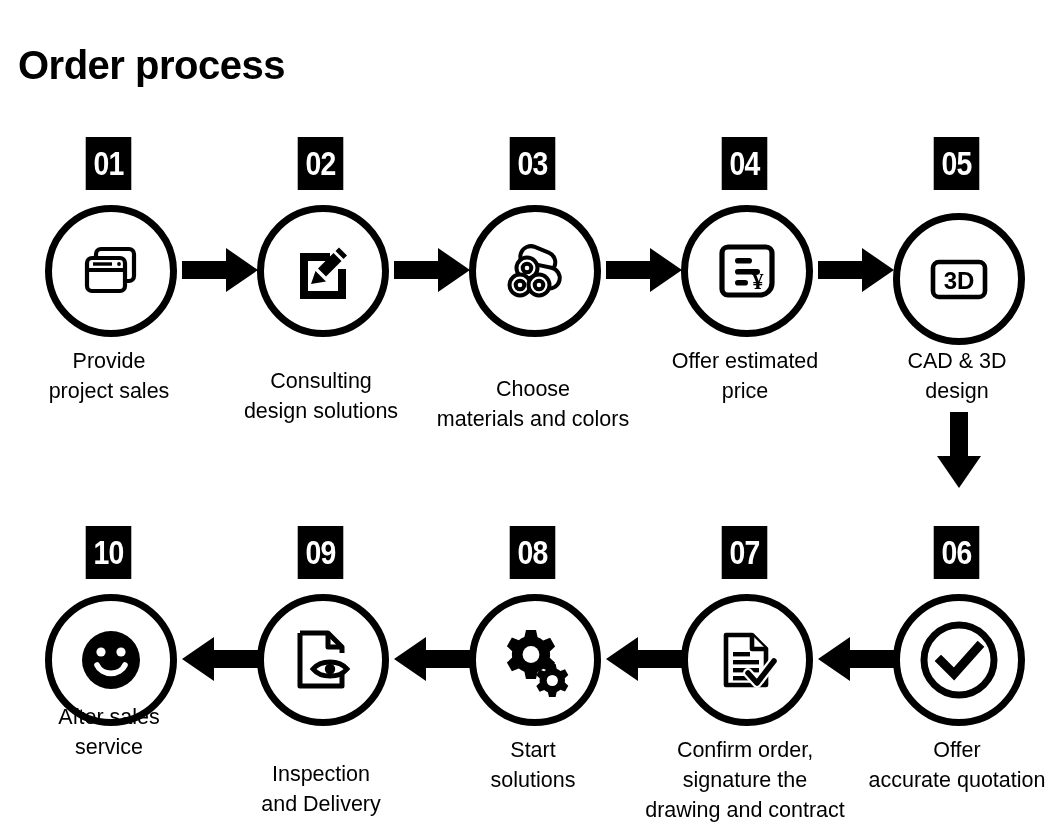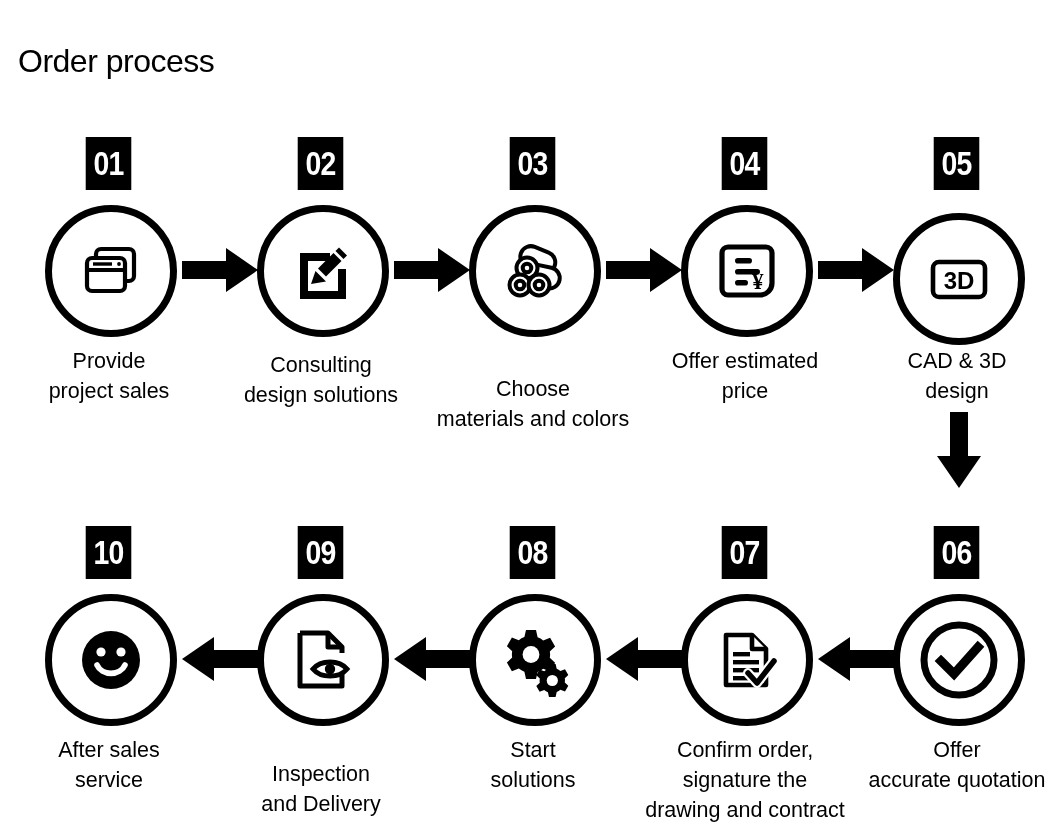--- a/index.html
+++ b/index.html
@@ -12,22 +12,22 @@
     height: 827px;
     position: relative;
     overflow: hidden;
     font-family: "Liberation Sans", sans-serif;
     color: #000000;
   }
   #page-title {
     position: absolute;
     left: 18px;
     top: 45px;
-    font-size: 32px;
-    font-weight: normal;
+    font-size: 40px;
+    font-weight: bold;
     letter-spacing: -0.5px;
     line-height: 1;
     white-space: nowrap;
   }
   
   .step {
     position: absolute;
     width: 210px;
     top: 0;
   }
@@ -108,21 +108,21 @@
   <div class="circle" style="left:41px; top:205px;">
     <svg width="70" height="70" viewBox="0 0 70 70">
       <path d="M12 17 h30 v8 h-22 v30 h30 v-22 h8 v30 h-46 z" fill="#000"></path>
       <g fill="#000">
         <path d="M23 48 l4.5-13 L38 45.5 z"></path>
         <path d="M30 32.5 L45.5 17 L53.5 25 L38 40.5 z"></path>
         <path d="M47.5 15 L51 11.5 L59 19.5 L55.5 23 z"></path>
       </g>
     </svg>
   </div>
-  <div class="step-label" style="top:350px;text-align:center;">Consulting
+  <div class="step-label" style="top:366px;text-align:center;">Consulting
 design solutions</div>
 </div>
 
 <div class="step" style="left:428px;">
   <div class="badge" style="left:78px; top:137px;">03</div>
   <div class="circle" style="left:41px; top:205px;">
     <svg width="74" height="74" viewBox="0 0 74 74" fill="#fff" stroke="#000" stroke-width="4">
       <rect x="22" y="15" width="36" height="21" rx="10.5" transform="rotate(22 40 25)"></rect>
       <rect x="26" y="32" width="36" height="21" rx="10.5" transform="rotate(12 44 42)"></rect>
       <circle cx="29" cy="34" r="10.5"></circle>
@@ -234,21 +234,21 @@
 <div class="step" style="left:4px;">
   <div class="badge" style="left:78px; top:526px;">10</div>
   <div class="circle" style="left:41px; top:594px;">
     <svg width="72" height="72" viewBox="0 0 72 72">
       <circle cx="36" cy="36" r="29" fill="#000"></circle>
       <circle cx="26" cy="28" r="4.6" fill="#fff"></circle>
       <circle cx="46" cy="28" r="4.6" fill="#fff"></circle>
       <path d="M22 41 a15 13 0 0 0 28 0" fill="none" stroke="#fff" stroke-width="5.6" stroke-linecap="round"></path>
     </svg>
   </div>
-  <div class="step-label" style="top:735px;">After sales
+  <div class="step-label" style="top:702px;">After sales
 service</div>
 </div>
 
 <div class="arrow-h" style="left:182px; top:248px;">
   <svg width="76" height="44" viewBox="0 0 76 44">
       <path d="M0 13 h44 v-13 l32 22 -32 22 v-13 h-44 z" fill="#000"></path>
     </svg>
 </div>
 <div class="arrow-h" style="left:394px; top:248px;">
   <svg width="76" height="44" viewBox="0 0 76 44">

